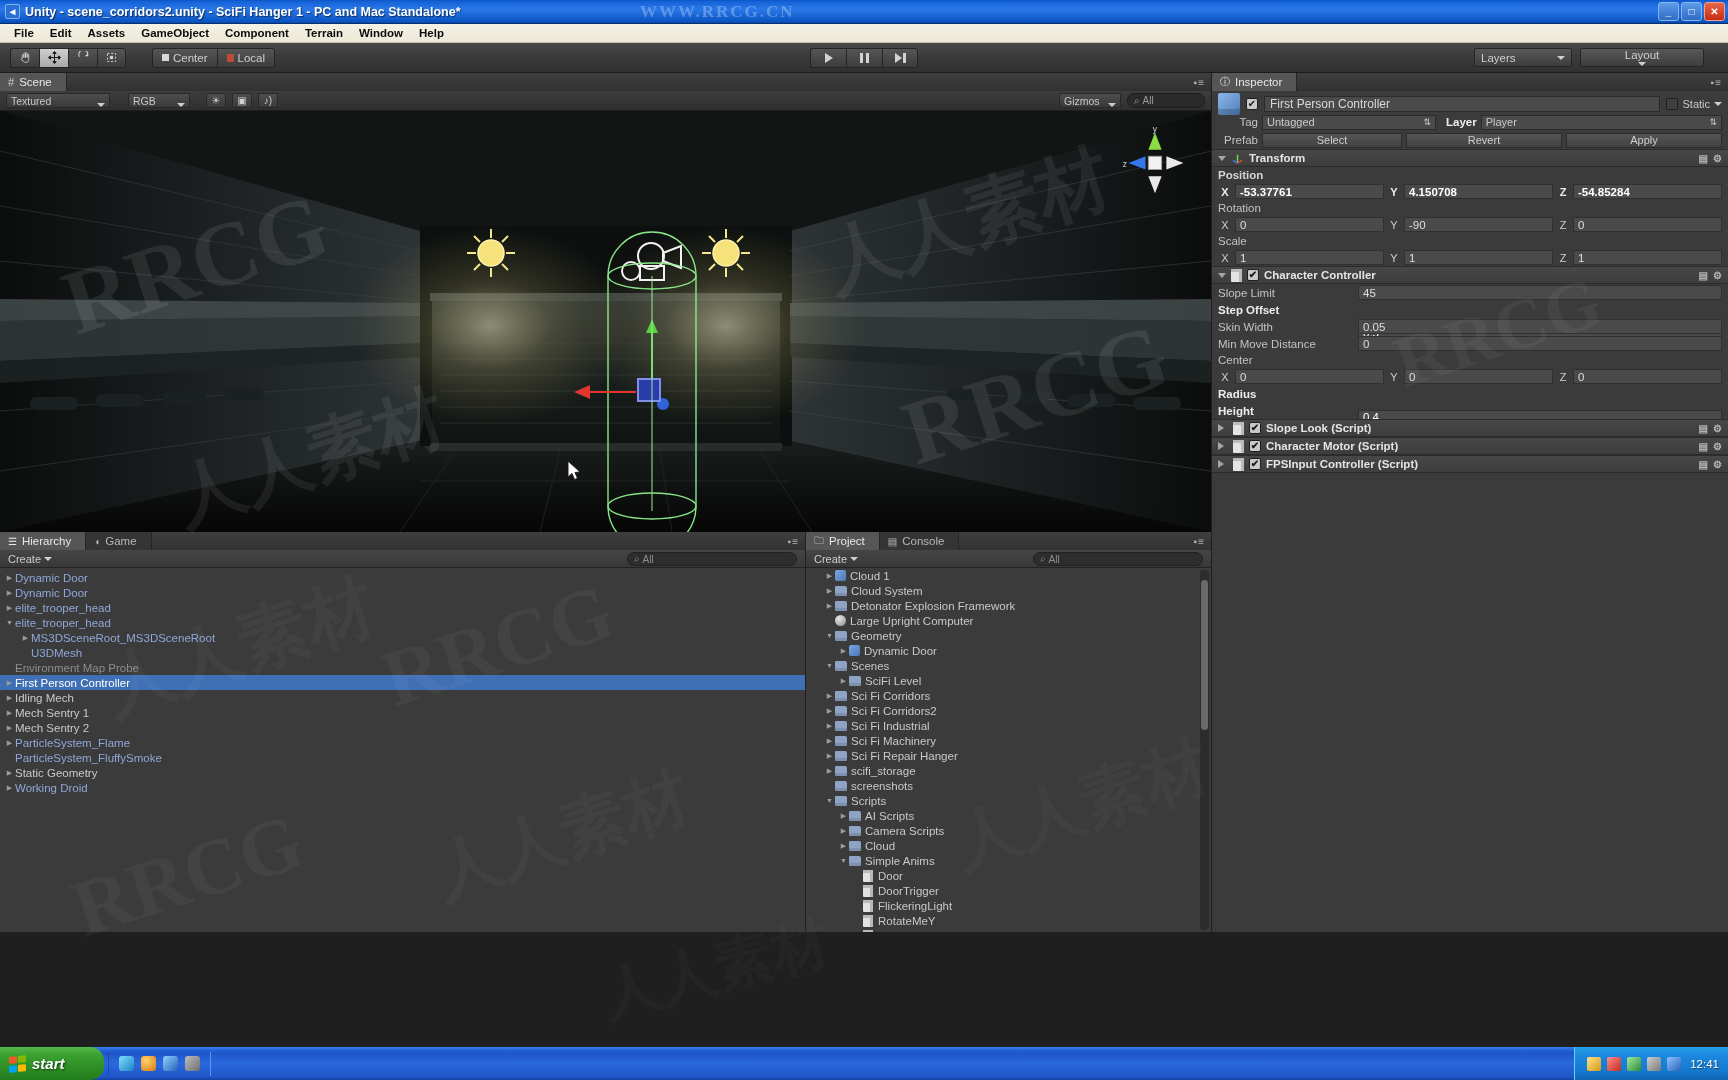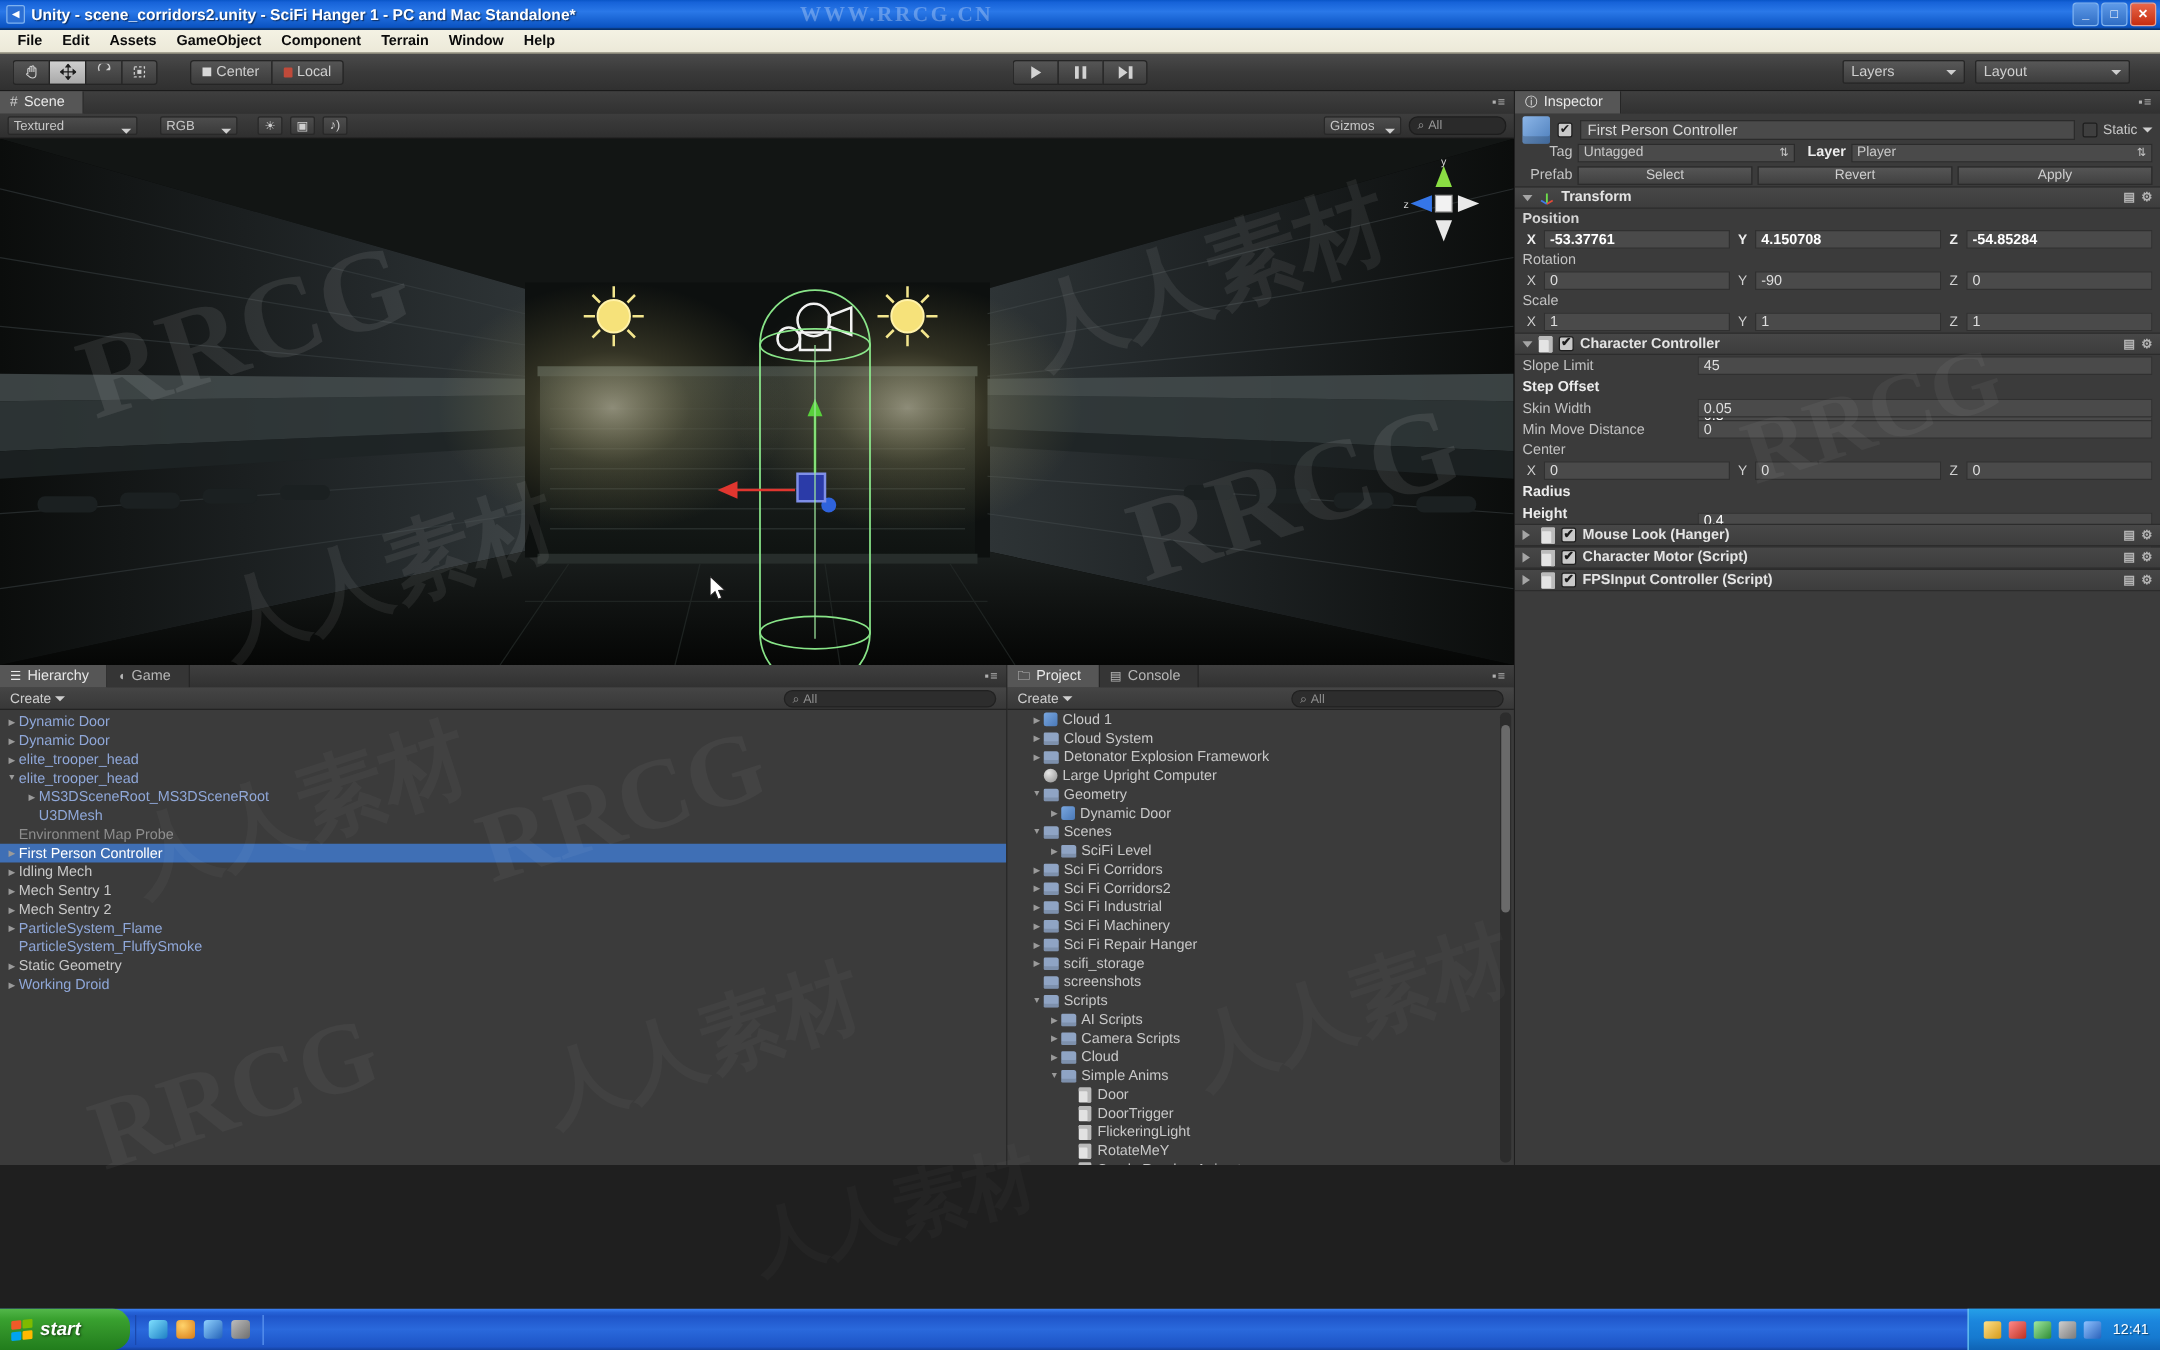--- a/index.html
+++ b/index.html
@@ -87,21 +87,21 @@
   .step-g { display:flex; align-items:center; gap:1px;}
   .step-g .t { width:0;height:0;border-left:7px solid #d2d2d2;border-top:5px solid transparent;border-bottom:5px solid transparent;}
   .step-g .b { width:3px;height:10px;background:#d2d2d2;}
   .tb-right { position:absolute; right: 24px; display:flex; gap: 8px; }
   .dd {
     width: 98px; height: 19px; background: linear-gradient(to bottom,#585858,#3d3d3d);
     border: 1px solid #262626; border-radius: 2px;
     display:flex; align-items:center; justify-content:space-between;
     padding: 0 6px; color: #cfcfcf; font-size: 11.5px;
   }
-  .dd.wide { width: 124px; }
+  .dd.wide { width: 124px; flex-direction: column; }
   .caret { width:0;height:0;border-top:4px solid #cfcfcf;border-left:4px solid transparent;border-right:4px solid transparent;}
 
   
   .scene-panel { position:absolute; left:0; top:73px; width:1211px; height:459px; background:#2c2c2c; }
   .tabrow {
     height: 18px; background: linear-gradient(to bottom,#3f3f3f,#313131);
     display:flex; align-items:flex-end; position:relative;
   }
   .tab {
     height: 18px; padding: 0 14px 0 8px; display:flex; align-items:center; gap:5px;
@@ -891,21 +891,21 @@
       <div class="prop-row">
         <span class="prop-label bold">Height</span>
         <span class="prop-val bold">2.75</span>
       </div>
 
       <div id="script-components">
           <div class="comp-head">
             <span class="foldtri right"></span>
             <span class="comp-ic"></span>
             <span class="chk">✔</span>
-            <span>Mouse Look (Hanger)</span>
+            <span>Slope Look (Script)</span>
             <span class="hdr-tools">
               <span>▤</span>
               <span>⚙</span>
             </span>
           </div>
           <div class="comp-head">
             <span class="foldtri right"></span>
             <span class="comp-ic"></span>
             <span class="chk">✔</span>
             <span>Character Motor (Script)</span>

